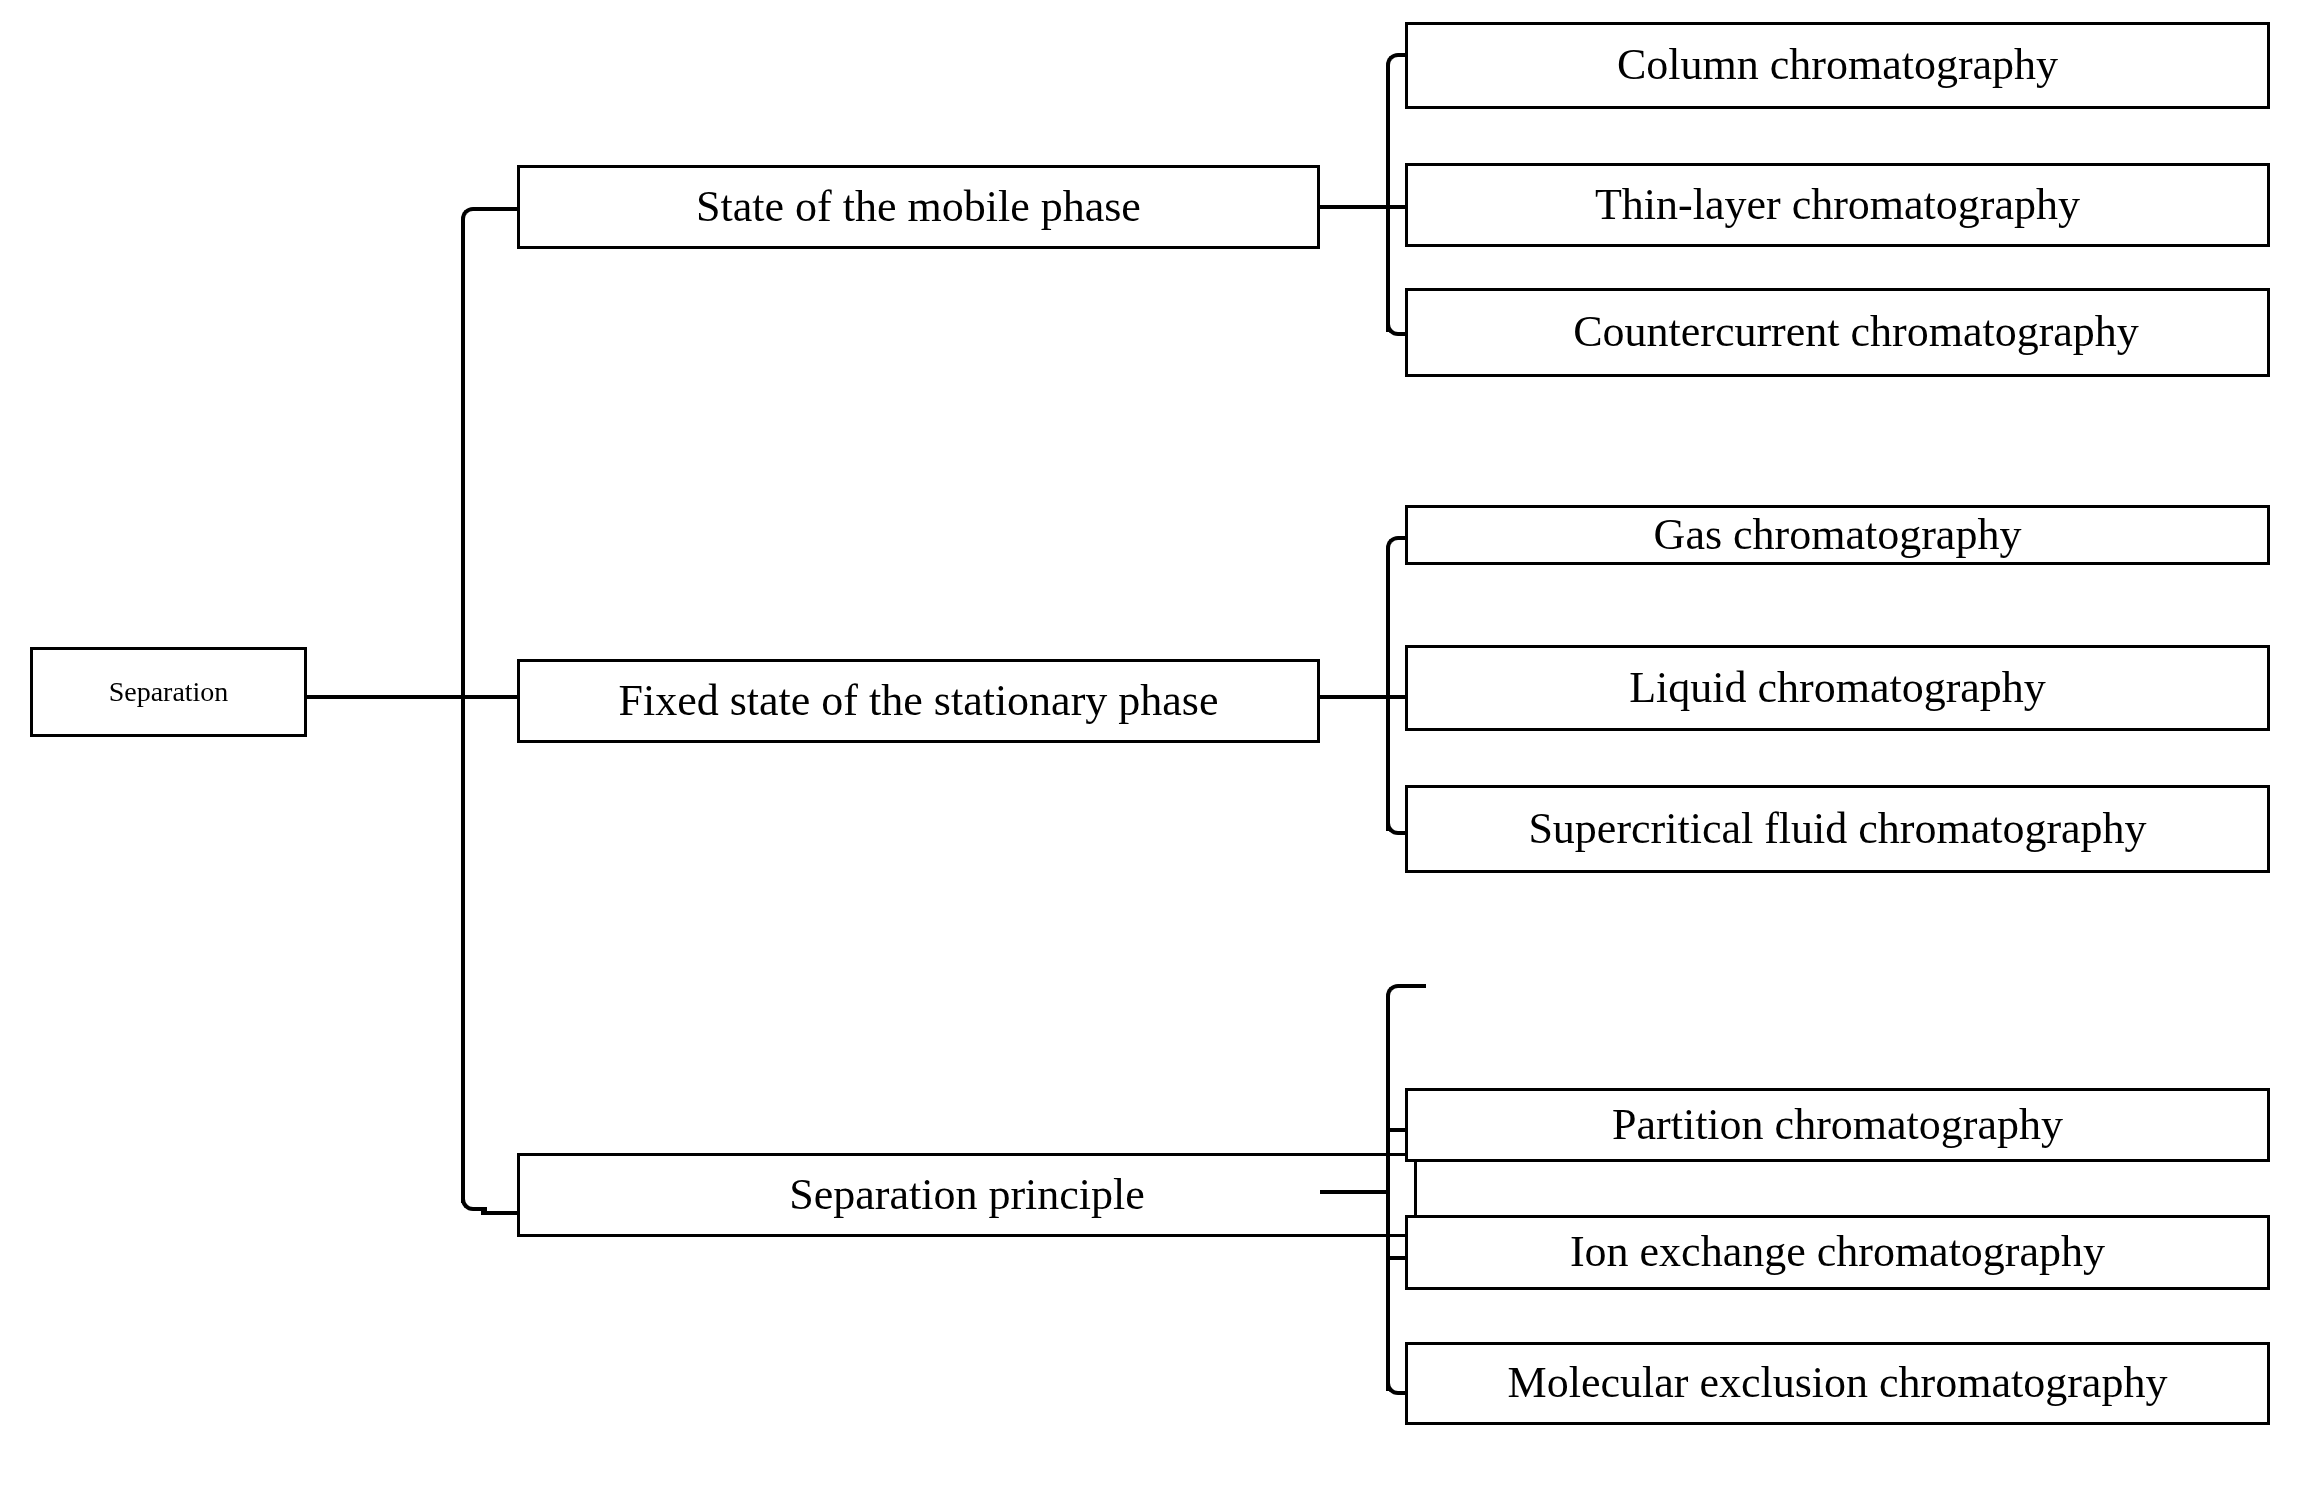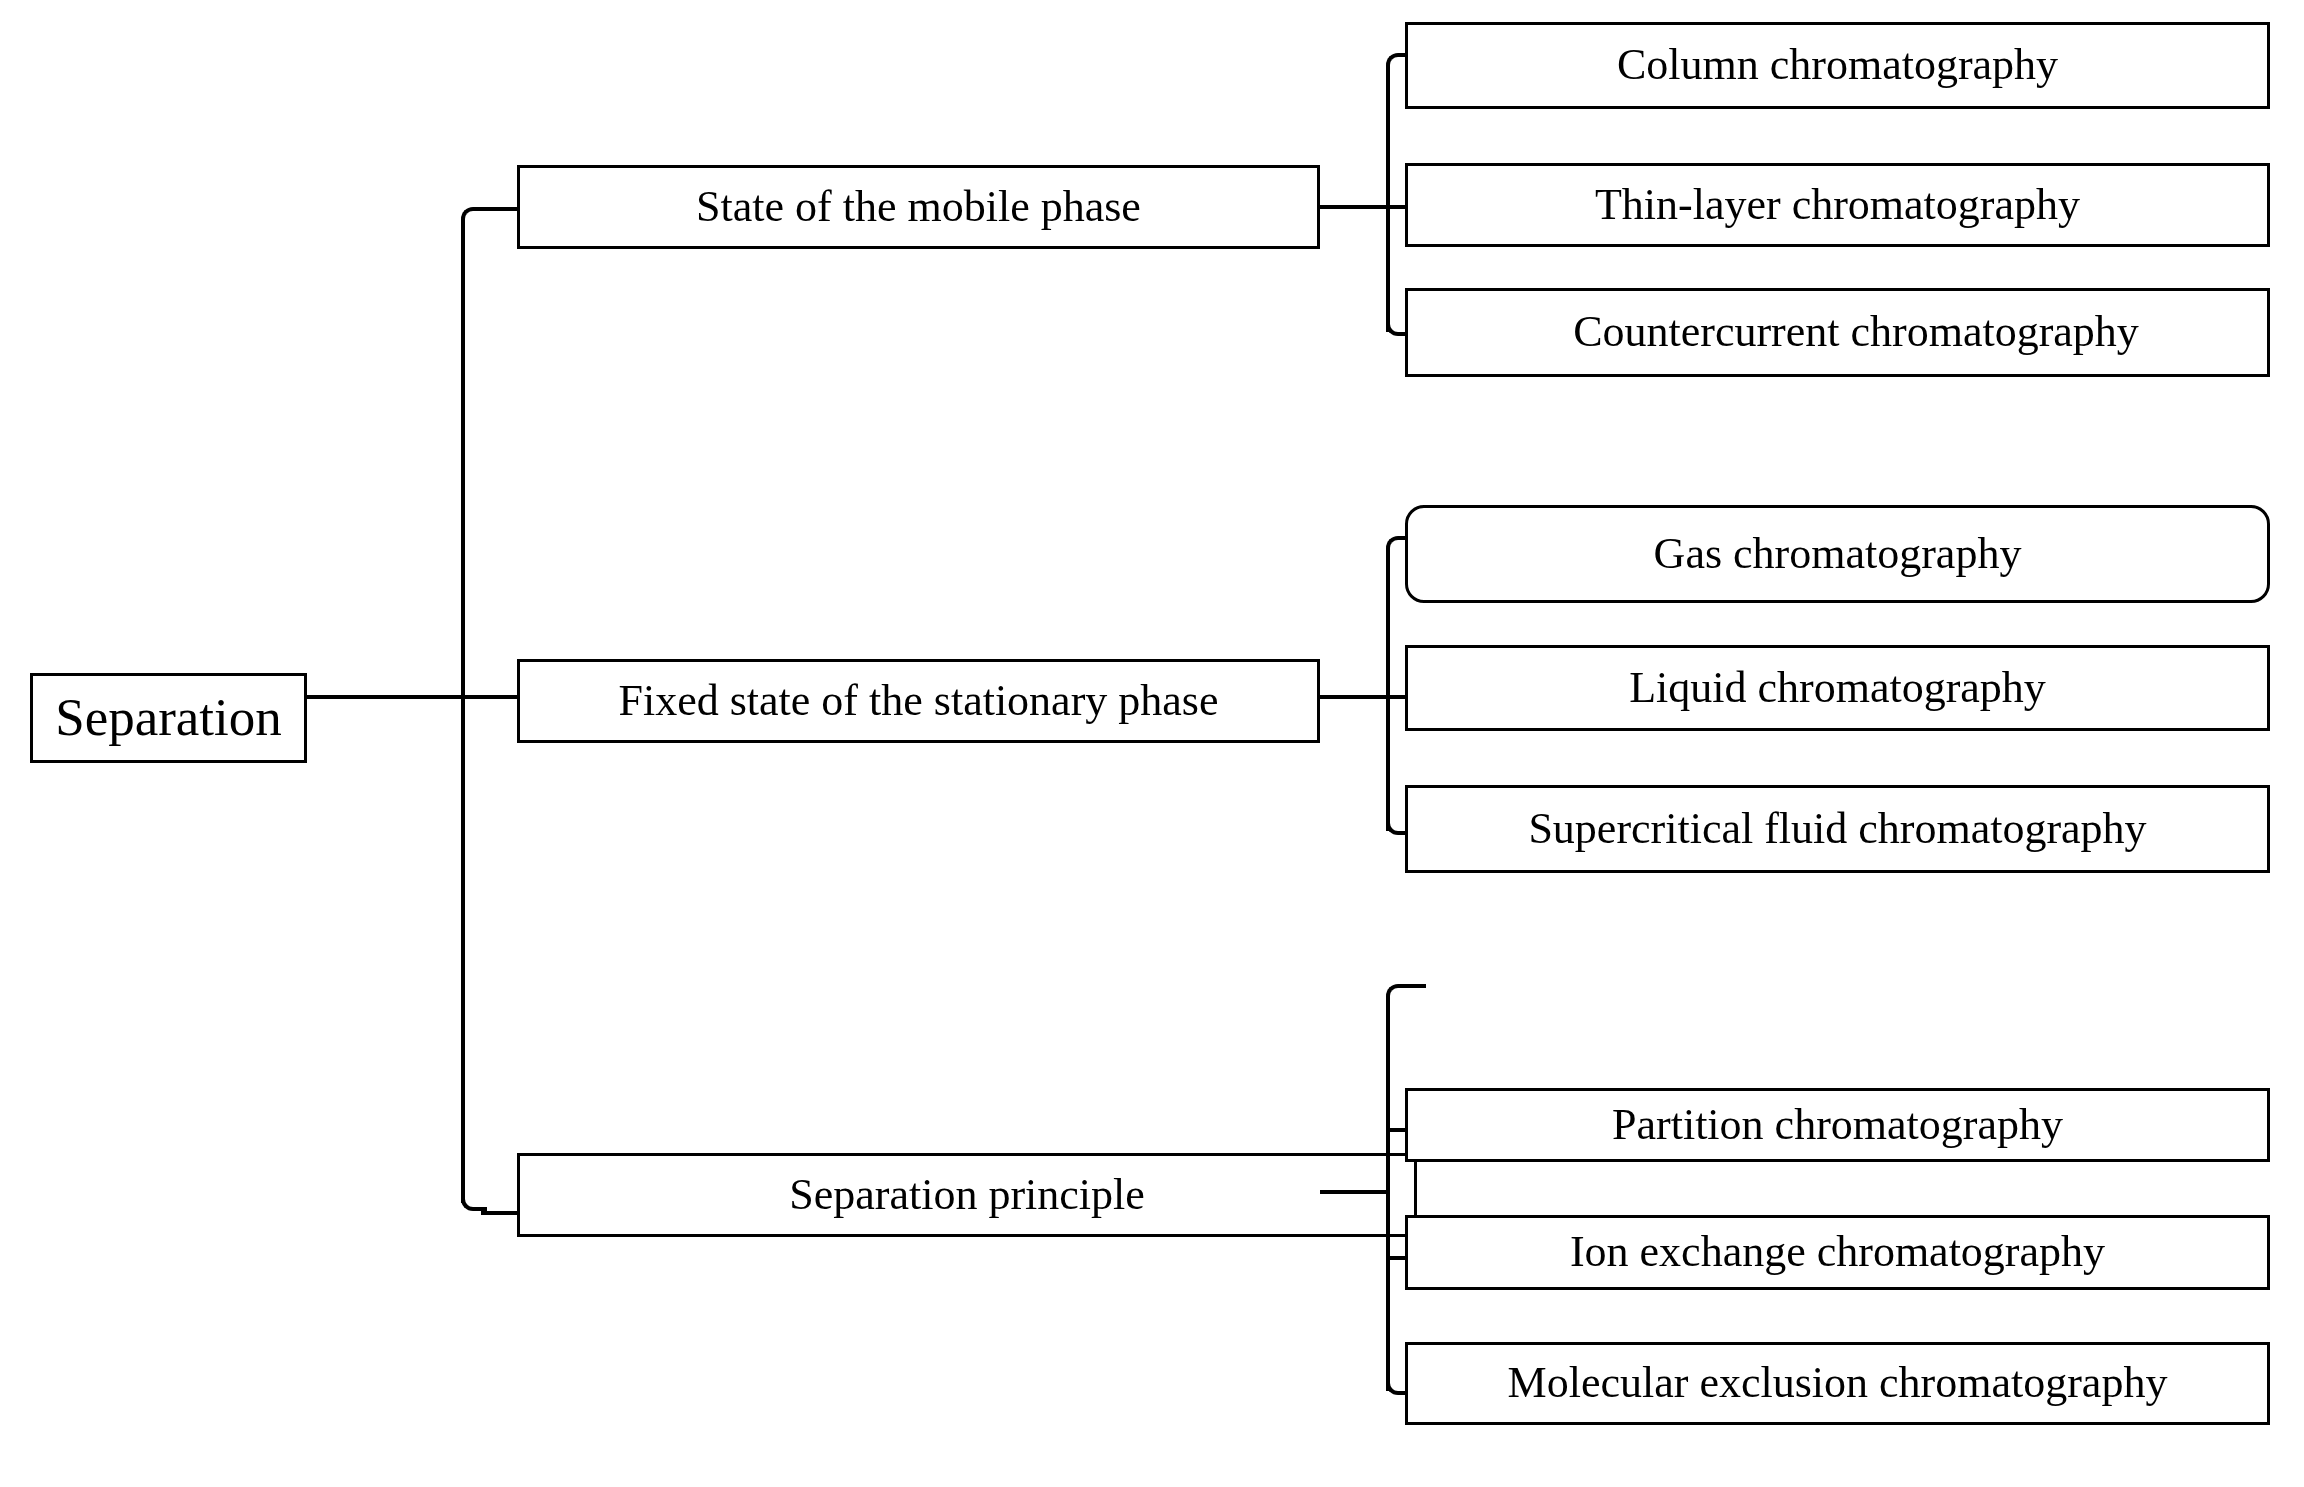--- a/index.html
+++ b/index.html
@@ -24,36 +24,36 @@
     align-items: center;
     justify-content: center;
     color: #000000;
     line-height: 1.05;
     white-space: nowrap;
     text-align: center;
   }
   .node span { display: block; }
 
   
-  #node-root { left: 30px;  top: 673px;  width: 277px; height: 90px;  font-size: 53px; }
+  #node-root { left: 30px;  top: 647px;  width: 277px; height: 90px;  font-size: 28px; }
 
   
   .node-l2 { font-size: 44px; }
   #node-mobile-phase     { left: 517px; top: 165px;  width: 803px; height: 84px; align-items: center; }
   #node-stationary-phase { left: 517px; top: 659px;  width: 803px; height: 84px; }
   #node-separation-principle { left: 517px; top: 1153px; width: 900px; height: 84px; }
 
   
   .node-l3 { font-size: 44px; left: 1405px; width: 865px; }
 
   #leaf-column       { top: 22px;   height: 87px; }
   #leaf-thin-layer   { top: 163px;  height: 84px; }
   #leaf-countercurrent { top: 288px; height: 89px; padding-left: 37px; }
 
-  #leaf-gas          { top: 505px;  height: 98px; border-radius: 19px; }
+  #leaf-gas          { top: 505px;  height: 60px; }
   #leaf-liquid       { top: 645px;  height: 86px; text-align: center; }
   #leaf-supercritical{ top: 785px;  height: 88px; }
 
   #leaf-adsorption   { top: 953px;  height: 85px; }
   #leaf-partition    { top: 1088px; height: 74px; }
   #leaf-ion-exchange { top: 1215px; height: 75px; }
   #leaf-molecular    { top: 1342px; height: 83px; }
 
   
   .ln { position: absolute; background: #000000; }

